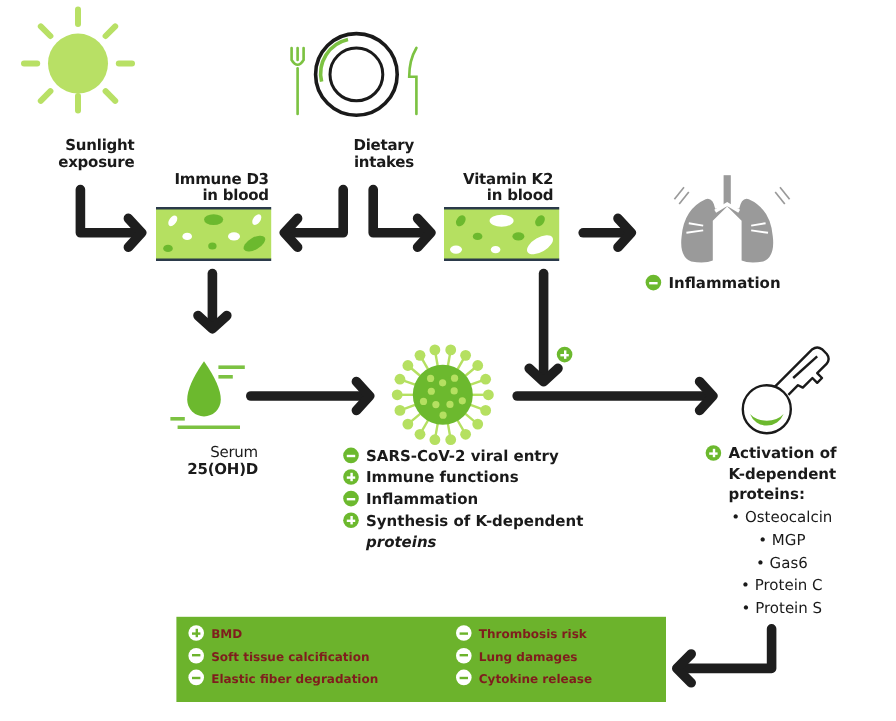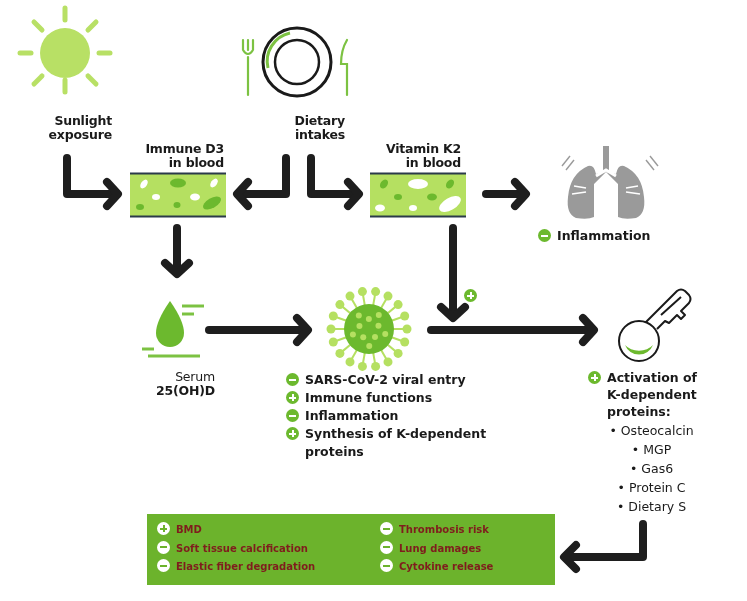--- a/index.html
+++ b/index.html
@@ -5,21 +5,21 @@
   html, body { margin:0; padding:0; background:#fff; }
   body { width:747px; height:601px; position:relative; overflow:hidden;
          font-family:"DejaVu Sans", sans-serif; color:#1a1a1a; }
   .lbl { position:absolute; font-weight:bold; font-size:12.5px; line-height:14px; text-align:right; letter-spacing:-0.2px; }
   .sym { display:inline-block; width:13px; height:13px; border-radius:50%; background:#6cb92e; position:relative; vertical-align:-2px; margin-right:6px; }
   .sym.minus::after { content:""; position:absolute; left:3px; top:5.5px; width:7px; height:2px; background:#fff; }
   .sym.plus::after { content:""; position:absolute; left:3px; top:5.5px; width:7px; height:2px; background:#fff; }
   .sym.plus::before { content:""; position:absolute; left:5.5px; top:3px; width:2px; height:7px; background:#fff; }
   .effects { position:absolute; left:286px; top:371px; font-weight:bold; font-size:12.5px; line-height:18px; }
   .effects .row { white-space:nowrap; }
-  .effects .cont { padding-left:19px; }
+  .effects .cont { padding-left:19px;font-style:italic; }
   .act { position:absolute; left:588px; top:369px; font-size:12.5px; }
   .act .head { font-weight:bold; line-height:17px; }
   .act .head .txt { display:inline-block; vertical-align:top; }
   .act ul { list-style:none; margin:1px 0 0 0; padding:0 0 0 18px; line-height:19px; font-size:12.5px;text-align:center; }
   .act li::before { content:"•"; margin-right:4px; }
   .outcome { position:absolute; left:147px; top:514px; width:408px; height:71px; background:#6cb32c; }
   .outcome .col { position:absolute; top:7px; font-weight:bold; font-size:10px; line-height:18.5px; color:#7f1d1d; }
   .outcome .sym { background:#fff; }
   .outcome .sym.minus::after, .outcome .sym.plus::after, .outcome .sym.plus::before { background:#6cb32c; }
   .infl { position:absolute; left:538px; top:228px; font-weight:bold; font-size:12.5px; }
@@ -247,21 +247,21 @@
       <div>Activation of</div>
       <div>K-dependent</div>
       <div>proteins:</div>
     </span>
   </div>
   <ul>
     <li>Osteocalcin</li>
     <li>MGP</li>
     <li>Gas6</li>
     <li>Protein C</li>
-    <li>Dietary S</li>
+    <li>Protein S</li>
   </ul>
 </div>
 
 <div class="outcome">
   <div class="col" style="left:10px">
     <div><span class="sym plus"></span><span>BMD</span></div>
     <div><span class="sym minus"></span><span>Soft tissue calcification</span></div>
     <div><span class="sym minus"></span><span>Elastic fiber degradation</span></div>
   </div>
   <div class="col" style="left:233px">

